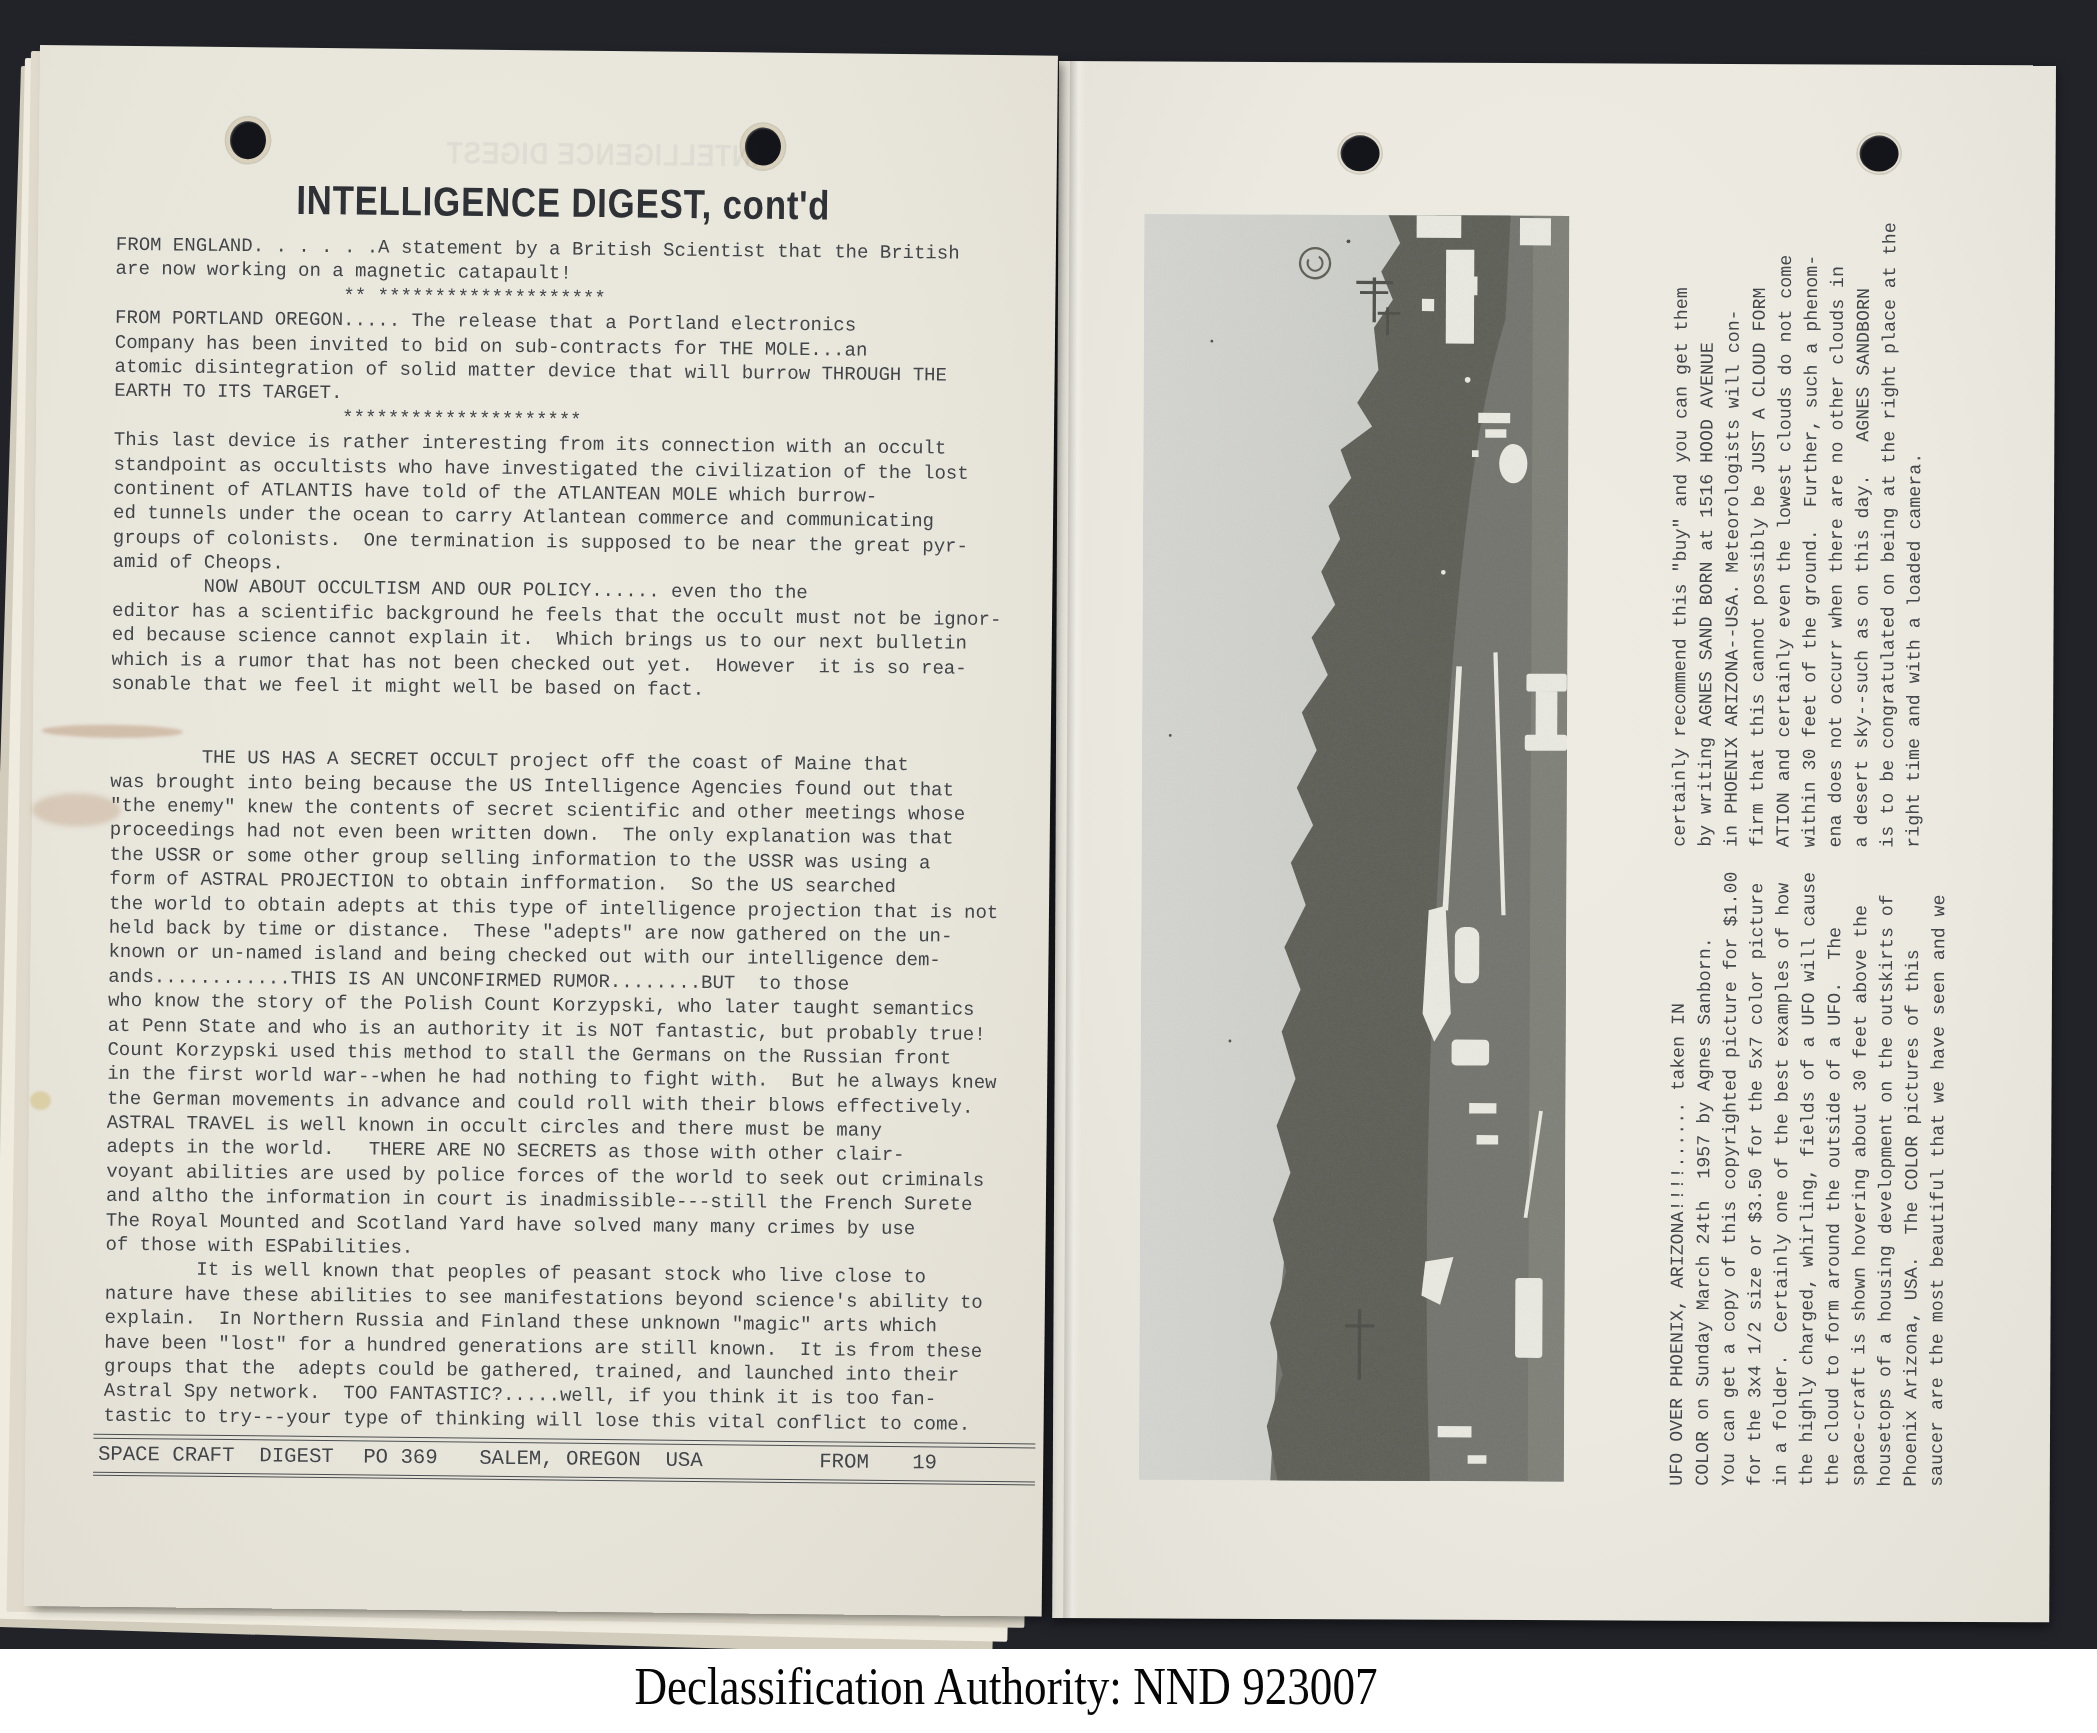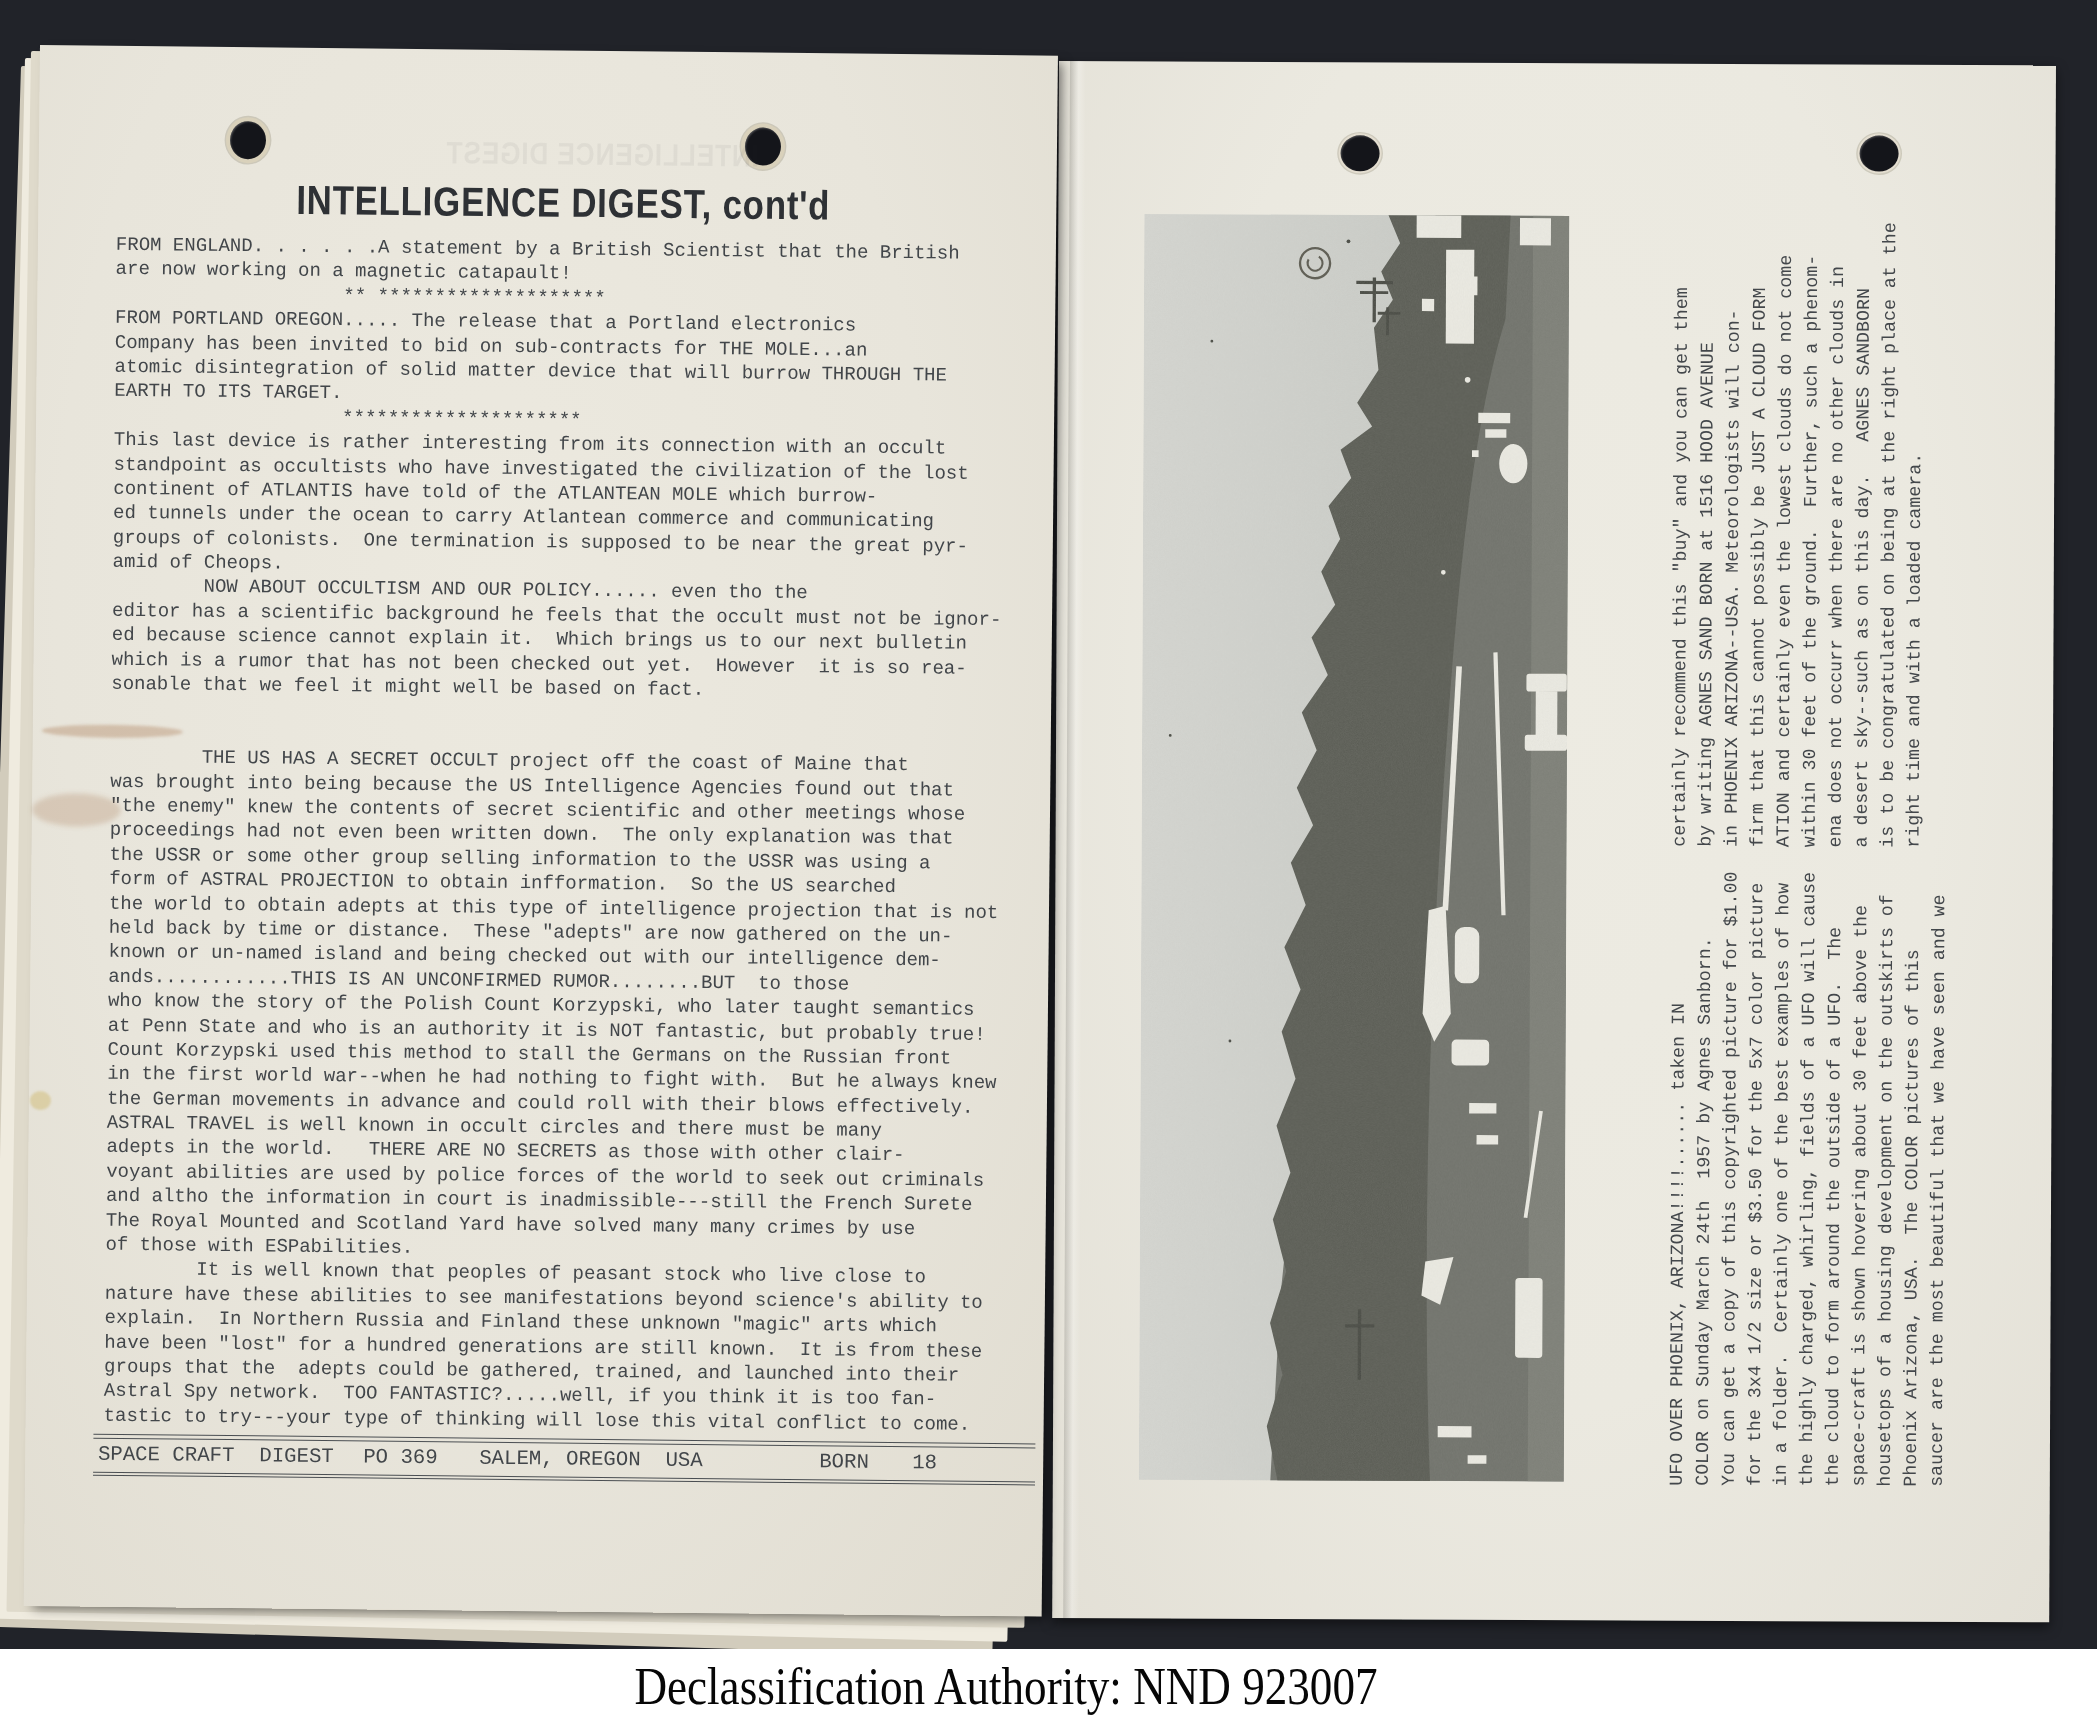--- a/index.html
+++ b/index.html
@@ -202,22 +202,22 @@
   </div>
 
   <div class="body-text"><div class="line">FROM ENGLAND. . . . . .A statement by a British Scientist that the British</div><div class="line">are now working on a magnetic catapault!</div><div class="line">                    ** ********************</div><div class="line">FROM PORTLAND OREGON..... The release that a Portland electronics</div><div class="line">Company has been invited to bid on sub-contracts for THE MOLE...an</div><div class="line">atomic disintegration of solid matter device that will burrow THROUGH THE</div><div class="line">EARTH TO ITS TARGET.</div><div class="line">                    *********************</div><div class="line">This last device is rather interesting from its connection with an occult</div><div class="line">standpoint as occultists who have investigated the civilization of the lost</div><div class="line">continent of ATLANTIS have told of the ATLANTEAN MOLE which burrow-</div><div class="line">ed tunnels under the ocean to carry Atlantean commerce and communicating</div><div class="line">groups of colonists.  One termination is supposed to be near the great pyr-</div><div class="line">amid of Cheops.</div><div class="line">        NOW ABOUT OCCULTISM AND OUR POLICY...... even tho the</div><div class="line">editor has a scientific background he feels that the occult must not be ignor-</div><div class="line">ed because science cannot explain it.  Which brings us to our next bulletin</div><div class="line">which is a rumor that has not been checked out yet.  However  it is so rea-</div><div class="line">sonable that we feel it might well be based on fact.</div><div class="line">&nbsp;</div><div class="line">&nbsp;</div><div class="line">        THE US HAS A SECRET OCCULT project off the coast of Maine that</div><div class="line">was brought into being because the US Intelligence Agencies found out that</div><div class="line">"the enemy" knew the contents of secret scientific and other meetings whose</div><div class="line">proceedings had not even been written down.  The only explanation was that</div><div class="line">the USSR or some other group selling information to the USSR was using a</div><div class="line">form of ASTRAL PROJECTION to obtain infformation.  So the US searched</div><div class="line">the world to obtain adepts at this type of intelligence projection that is not</div><div class="line">held back by time or distance.  These "adepts" are now gathered on the un-</div><div class="line">known or un-named island and being checked out with our intelligence dem-</div><div class="line">ands............THIS IS AN UNCONFIRMED RUMOR........BUT  to those</div><div class="line">who know the story of the Polish Count Korzypski, who later taught semantics</div><div class="line">at Penn State and who is an authority it is NOT fantastic, but probably true!</div><div class="line">Count Korzypski used this method to stall the Germans on the Russian front</div><div class="line">in the first world war--when he had nothing to fight with.  But he always knew</div><div class="line">the German movements in advance and could roll with their blows effectively.</div><div class="line">ASTRAL TRAVEL is well known in occult circles and there must be many</div><div class="line">adepts in the world.   THERE ARE NO SECRETS as those with other clair-</div><div class="line">voyant abilities are used by police forces of the world to seek out criminals</div><div class="line">and altho the information in court is inadmissible---still the French Surete</div><div class="line">The Royal Mounted and Scotland Yard have solved many many crimes by use</div><div class="line">of those with ESPabilities.</div><div class="line">        It is well known that peoples of peasant stock who live close to</div><div class="line">nature have these abilities to see manifestations beyond science's ability to</div><div class="line">explain.  In Northern Russia and Finland these unknown "magic" arts which</div><div class="line">have been "lost" for a hundred generations are still known.  It is from these</div><div class="line">groups that the  adepts could be gathered, trained, and launched into their</div><div class="line">Astral Spy network.  TOO FANTASTIC?.....well, if you think it is too fan-</div><div class="line">tastic to try---your type of thinking will lose this vital conflict to come.</div></div>
 
   <div class="page-footer">
     <div class="footer-rule"></div>
     <div class="footer-text">
       <span class="f-pub">SPACE CRAFT  DIGEST</span>
       <span class="f-po">PO 369</span>
       <span class="f-city">SALEM, OREGON  USA</span>
-      <span class="f-page">BORN</span>
-      <span class="f-num">18</span>
+      <span class="f-page">FROM</span>
+      <span class="f-num">19</span>
     </div>
     <div class="footer-rule bottom"></div>
   </div>
 
   <div class="stain stain-1"></div>
   <div class="stain stain-2"></div>
   <div class="stain stain-3"></div>
 </div>
 
 <div class="declass-bar">

